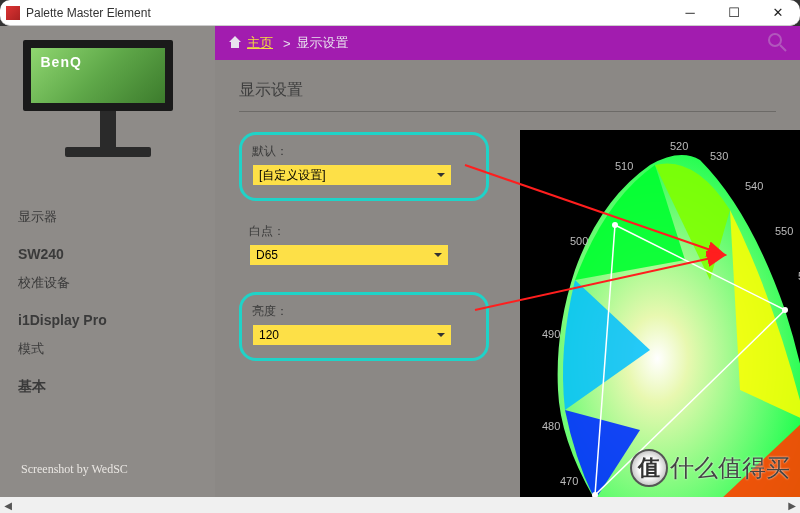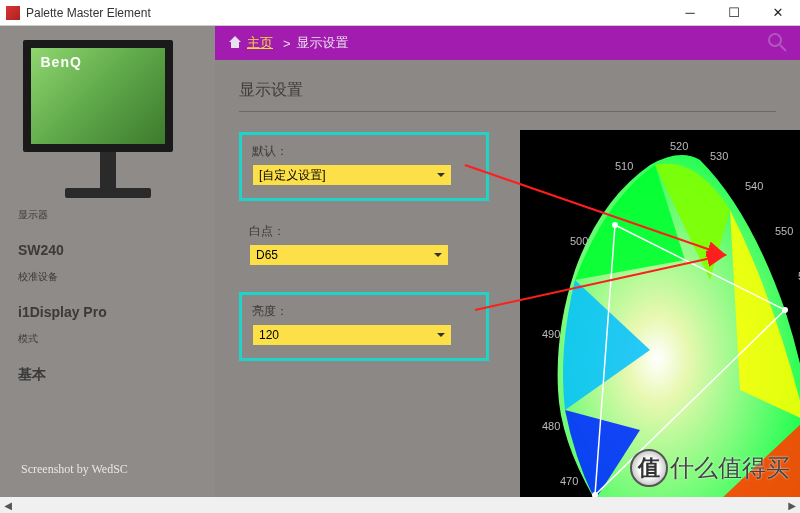--- a/index.html
+++ b/index.html
@@ -1,41 +1,41 @@
 <!DOCTYPE html>
 <html><head>
 <meta charset="utf-8">
 <style>
   * { box-sizing: border-box; margin: 0; padding: 0; }
   body { font-family: "Microsoft YaHei", Arial, sans-serif; width: 800px; height: 513px; overflow: hidden; background: #333; position: relative; }
-  .titlebar { height: 26px; background: #fff; display: flex; align-items: center; padding-left: 6px; border-bottom: 1px solid #ccc; }
+  .titlebar { height: 26px; background: #fff; display: flex; align-items: center; padding-left: 6px; border-bottom: 1px solid #ccc; border-radius: 10px; }
   .titlebar-icon { width: 14px; height: 14px; background: linear-gradient(135deg,#d33,#a22); margin-right: 6px; }
   .titlebar-text { font-size: 12px; color: #333; flex: 1; }
   .win-btns { display: flex; }
   .win-btn { width: 44px; height: 26px; display: flex; align-items: center; justify-content: center; font-size: 13px; color: #222; cursor: default; }
   .app { display: flex; height: 471px; }
   .sidebar { width: 215px; background: #8e8b88; padding: 14px 18px; color: #3a3a3a; position: relative; }
   .monitor-img { width: 170px; height: 150px; margin: 0 auto 18px; position: relative; }
-  .monitor-screen { width: 150px; height: 112px; background: linear-gradient(135deg,#8fd670 0%,#5fa849 50%,#3c7b2c 100%); border: 8px solid #1a1a1a; border-radius: 2px; position: relative; }
+  .monitor-screen { width: 150px; height: 71px; background: linear-gradient(135deg,#8fd670 0%,#5fa849 50%,#3c7b2c 100%); border: 8px solid #1a1a1a; border-radius: 2px; position: relative; }
   .monitor-logo { position: absolute; top: 6px; left: 10px; color: #fff; font-size: 14px; font-weight: bold; letter-spacing: 1px; }
   .monitor-stand { width: 16px; height: 36px; background: #2a2a2a; margin: 0 auto; }
   .monitor-base { width: 86px; height: 10px; background: #2a2a2a; margin: 0 auto; border-radius: 2px; }
-  .sb-label { font-size: 10px; margin-top: 12px; }
+  .sb-label { font-size: 13px; margin-top: 12px; }
   .sb-value { font-size: 14px; font-weight: bold; margin-top: 20px; }
   .watermark { position: absolute; bottom: 20px; left: 21px; font-family: "Brush Script MT", cursive; font-size: 12px; color: #eae7e3; }
   .main { flex: 1; display: flex; flex-direction: column; }
   .breadcrumb { height: 34px; background: #a21caf; display: flex; align-items: center; padding: 0 12px; color: #e8e0ee; font-size: 13px; }
   .breadcrumb .home { color: #f3db3e; text-decoration: underline; margin: 0 4px; }
   .bc-sep { margin: 0 6px; }
   .search-ic { margin-left: auto; opacity: .35; }
   .content { flex: 1; background: #8b8885; padding: 20px 24px; position: relative; overflow: hidden; }
   .page-title { font-size: 16px; color: #3f3f3f; margin-bottom: 10px; }
   .hr { height: 1px; background: #6c6a67; margin-bottom: 20px; }
   .form-area { width: 250px; }
-  .group { padding: 8px 10px 12px; margin-bottom: 14px; position: relative; }
+  .group { padding: 8px 10px 12px; margin-bottom: 14px; position: relative; border-radius: 17px; }
   .group.hl { border: 3px solid #1fd3c8; }
   .g-label { font-size: 12px; color: #3a3a3a; margin-bottom: 4px; }
   .sel { width: 200px; height: 22px; background: #fde047; border: 1px solid #888; display: flex; align-items: center; padding: 0 6px; font-size: 12px; position: relative; }
   .sel::after { content: ""; position: absolute; right: 6px; top: 8px; border: 4px solid transparent; border-top-color: #333; }
   .gamut { position: absolute; top: 70px; right: -30px; width: 310px; height: 400px; background: #000; }
   .gamut svg { width: 100%; height: 100%; }
   .arrow { position: absolute; pointer-events: none; }
   .scrollbar-h { position: absolute; left: 0; bottom: 0; width: 800px; height: 16px; background: #f0f0f0; display: flex; align-items: center; justify-content: space-between; }
   .sb-arrow { width: 16px; height: 16px; display: flex; align-items: center; justify-content: center; font-size: 10px; color: #555; }
   .sb-track { flex: 1; height: 16px; background: #f0f0f0; }

